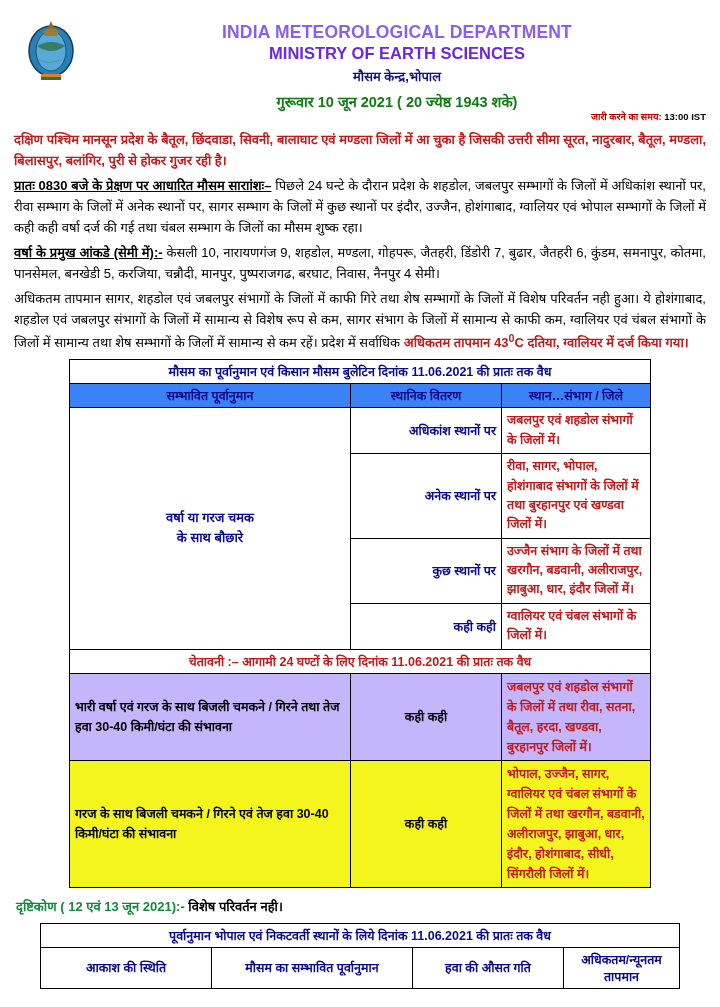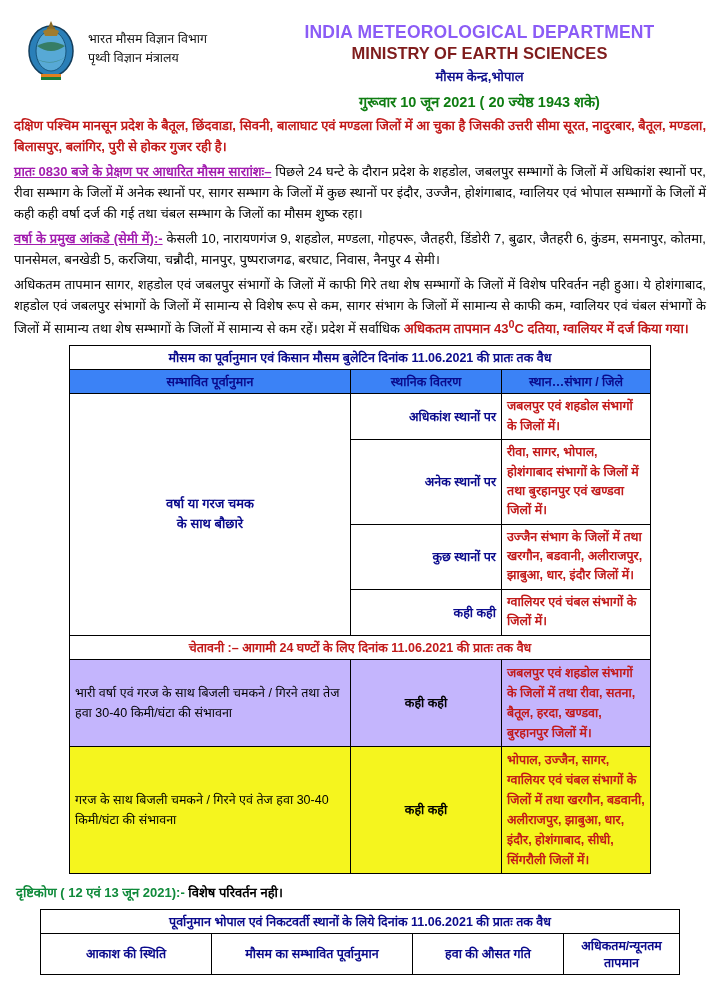--- a/index.html
+++ b/index.html
@@ -49,21 +49,21 @@
     padding-top: 6px;
   }
   .title-en-1 {
     color: #8b5cf6;
     font-weight: bold;
     font-size: 17.5px;
     letter-spacing: .2px;
     line-height: 1.2;
   }
   .title-en-2 {
-    color: #7f1d1d;
+    color: #6d28d9;
     font-weight: bold;
     font-size: 16.5px;
     line-height: 1.25;
   }
   .title-hi-1 {
     color: #12128f;
     font-size: 13px;
     font-weight: bold;
     margin-top: 3px;
   }
@@ -91,21 +91,21 @@
   .issue-time .val { color: #000; font-weight: bold; }
 
   
   .para {
     font-size: 13px;
     line-height: 1.62;
     text-align: justify;
     margin: 2px 0 4px 0;
     color: #000;
   }
-  .p-blue { color: #a21caf; font-weight: bold; }
+  .p-blue { color: #000000; font-weight: bold; }
   .p-red  { color: #c21a1a; font-weight: bold; }
   .u { text-decoration: underline; }
 
   
   table {
     border-collapse: collapse;
     width: 100%;
     font-size: 12.5px;
   }
   td, th {
@@ -152,21 +152,21 @@
   .warn-title {
     text-align: center;
     color: #c21a1a;
     font-weight: bold;
     font-size: 12.5px;
     background: #ffffff;
   }
   .warn-row-1 td { background: #c4b5fd; }
   .warn-row-2 td { background: #f5f51e; }
   .warn-left {
-    font-weight: normal;
+    font-weight: bold;
     font-size: 12.5px;
     color: #000;
     line-height: 1.6;
     width: 270px;
   }
   .warn-mid {
     text-align: center;
     font-weight: bold;
     font-size: 12.5px;
     width: 92px;
@@ -212,32 +212,32 @@
         <ellipse cx="28" cy="33" rx="15" ry="20" fill="#57a9d6" stroke="#17557d" stroke-width="1"></ellipse>
         <path d="M14 28 q14 -8 28 0 q-14 10 -28 0Z" fill="#2b6f40" opacity=".75"></path>
         <path d="M12 40 q16 9 32 -2 q-16 12 -32 2Z" fill="#2b6f40" opacity=".6"></path>
         <path d="M28 3 l3 7 h-6Z" fill="#8a6a27"></path>
         <rect x="24" y="9" width="8" height="4" rx="1" fill="#8a6a27"></rect>
         <path d="M20 13 q8 -5 16 0 l-2 5 h-12Z" fill="#a07c2d"></path>
         <rect x="18" y="56" width="20" height="3" fill="#e08020"></rect>
         <rect x="18" y="59" width="20" height="3" fill="#1a7d3a"></rect>
       </svg>
     </div>
-    <div class="dept-hindi">
-      <div>भारत मौसम विज्ञान विभाग</div>
-      <div>पृथ्वी विज्ञान मंत्रालय</div>
-    </div>
     <div class="title-block">
       <div class="title-en-1">INDIA METEOROLOGICAL DEPARTMENT</div>
       <div class="title-en-2">MINISTRY OF EARTH SCIENCES</div>
       <div class="title-hi-1">मौसम केन्द्र,भोपाल</div>
       <div class="title-date">गुरूवार  10 जून 2021 ( 20 ज्येष्ठ 1943 शके)</div>
     </div>
   </div>
 
+  <div class="issue-time">
+    <span>जारी करने का समय:</span>
+    <span class="val">13:00 IST</span>
+  </div>
 
   <div class="para p-red">दक्षिण पश्चिम मानसून प्रदेश के बैतूल, छिंदवाडा, सिवनी, बालाघाट एवं मण्डला जिलों में आ चुका है जिसकी उत्तरी सीमा सूरत, नादुरबार, बैतूल, मण्डला, बिलासपुर, बलांगिर, पुरी से होकर गुजर रही है।</div>
 
   <div class="para">
     <span class="p-blue u">प्रातः 0830 बजे के प्रेक्षण पर आधारित मौसम साराांशः–</span>
     <span>पिछले 24 घन्टे के दौरान प्रदेश के शहडोल, जबलपुर सम्भागों के जिलों में अधिकांश स्थानों पर, रीवा सम्भाग के जिलों में अनेक स्थानों पर, सागर सम्भाग के जिलों में कुछ स्थानों पर इंदौर, उज्जैन, होशंगाबाद, ग्वालियर एवं भोपाल सम्भागों के जिलों में कही कही वर्षा दर्ज की गई तथा चंबल सम्भाग के जिलों का मौसम शुष्क रहा।</span>
   </div>
 
   <div class="para">
     <span class="p-blue u">वर्षा के प्रमुख आंकडे (सेमी में):-</span>

